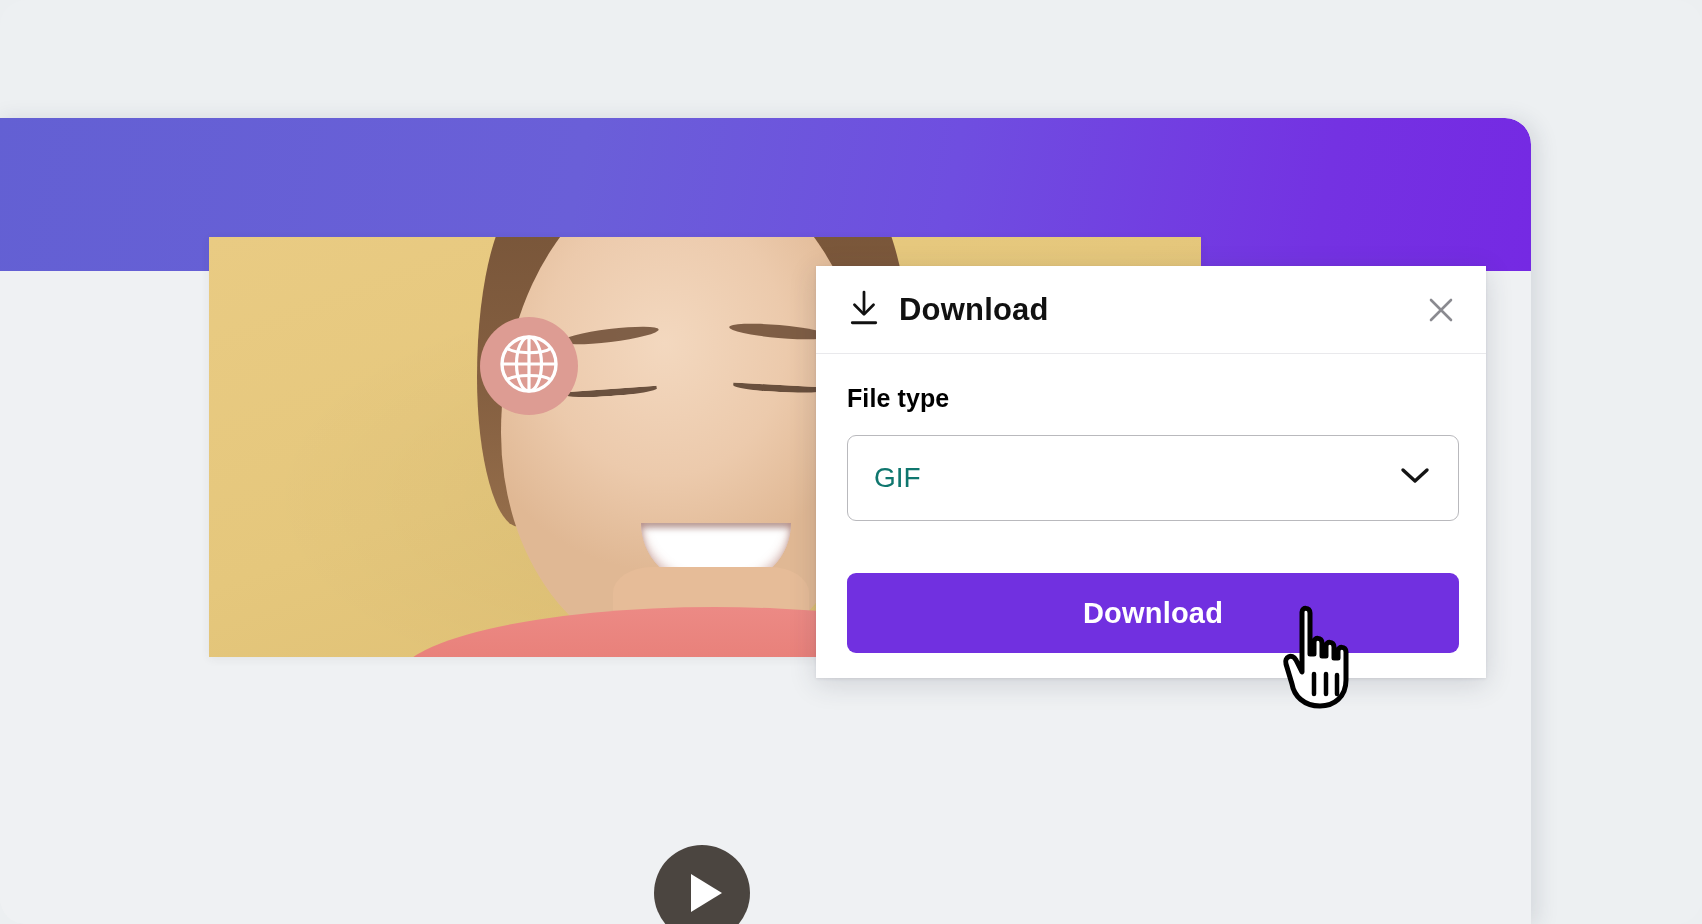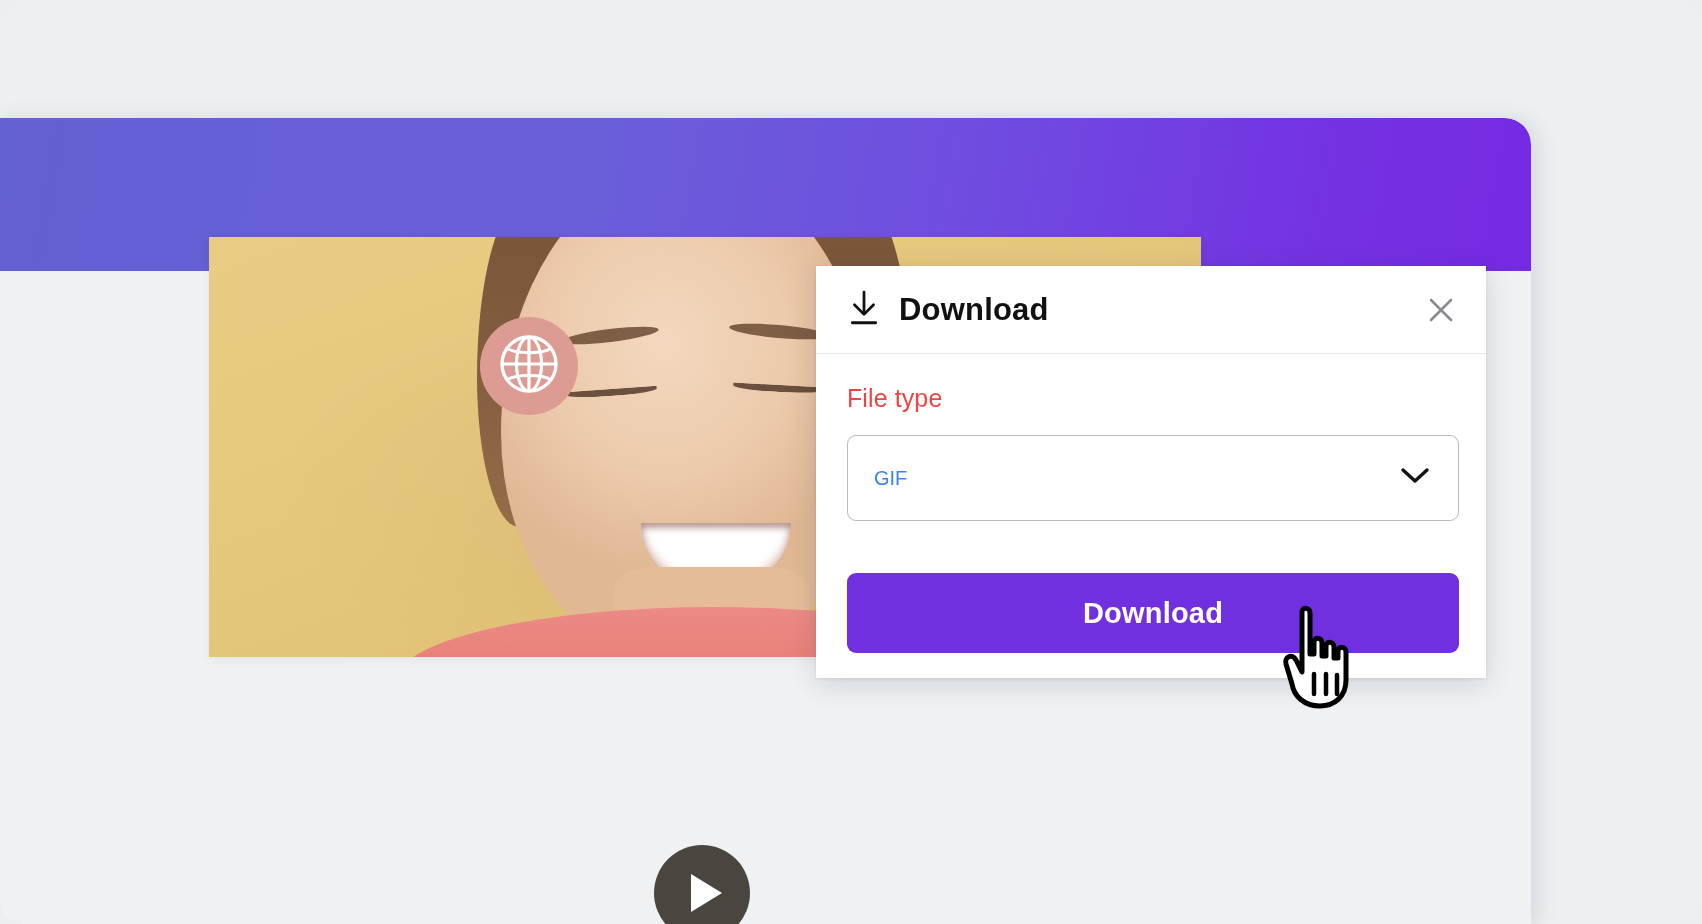--- a/index.html
+++ b/index.html
@@ -294,42 +294,42 @@
     cursor: pointer;
     display: flex;
     align-items: center;
     justify-content: center;
   }
 
   #panel-body { padding: 30px 31px 0 31px; }
 
   #filetype-label {
     font-size: 25px;
-    font-weight: 400;
-    color: #ef4444;
+    font-weight: 700;
+    color: #000000;
     margin-bottom: 22px;
     letter-spacing: .1px;
   }
 
   #filetype-select {
     position: relative;
     width: 612px;
     height: 86px;
     border: 1.6px solid #b9b9bd;
     border-radius: 9px;
     background: #ffffff;
     display: flex;
     align-items: center;
     padding: 0 26px;
     cursor: pointer;
   }
 
   #filetype-value {
-    font-size: 20px;
-    color: #3b82f6;
+    font-size: 28px;
+    color: #0f766e;
     font-weight: 400;
   }
 
   #chev {
     position: absolute;
     right: 28px;
     top: 50%;
     transform: translateY(-50%);
   }
 

